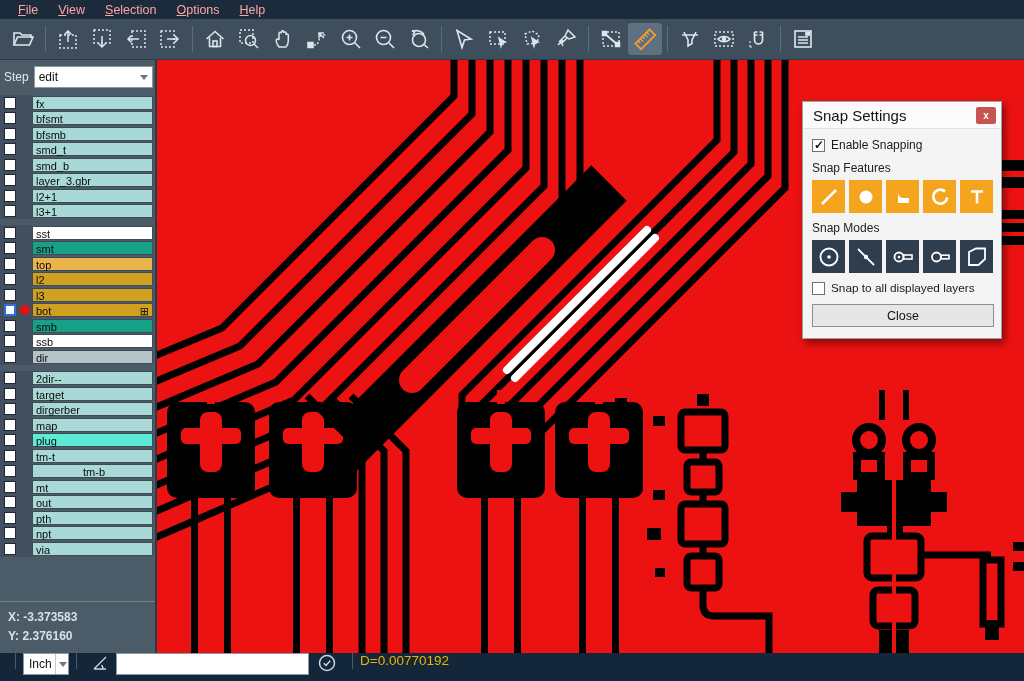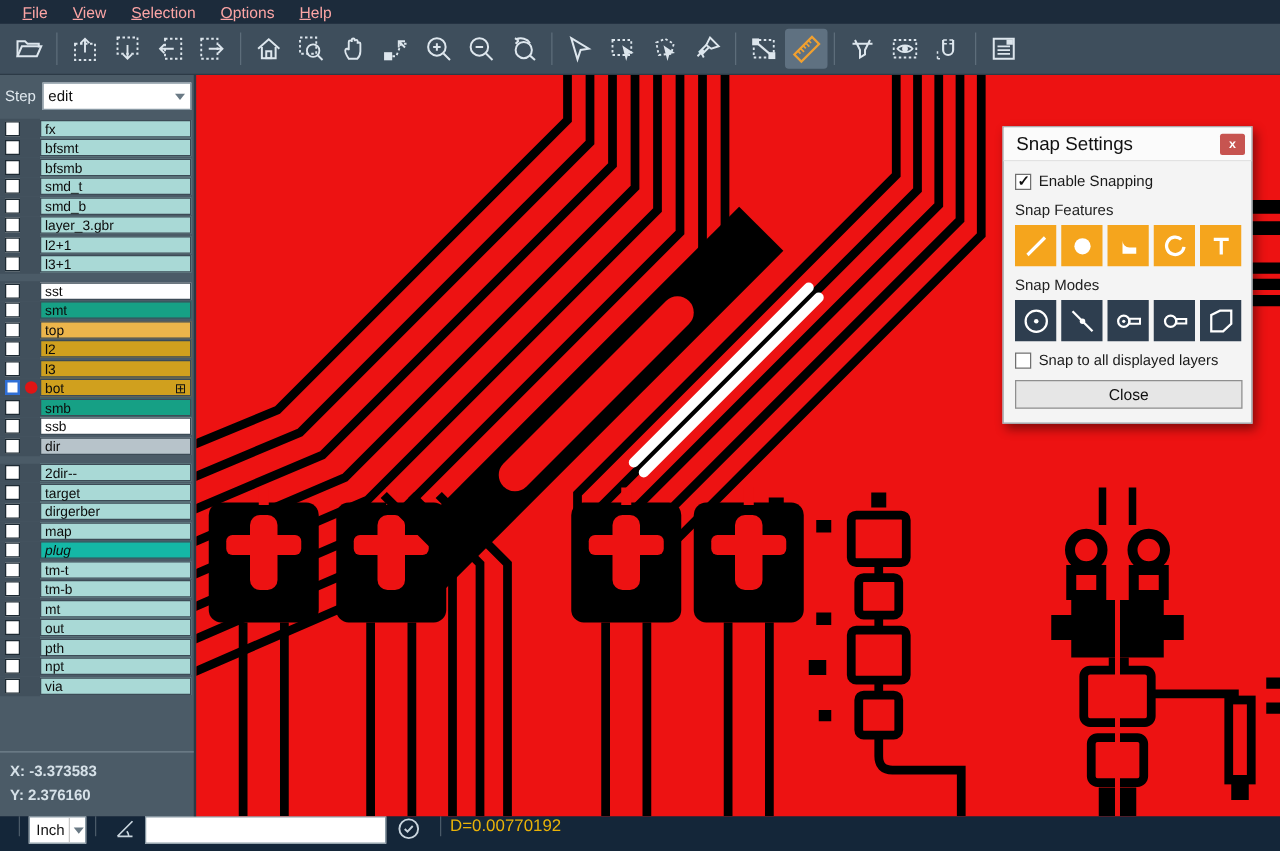--- a/index.html
+++ b/index.html
@@ -371,33 +371,33 @@
             <div class="layer-row">
               <span class="cbcol">
                 <span class="cb"></span>
               </span>
               <span class="bar" style="background: rgb(169, 217, 214);">map</span>
             </div>
             <div class="layer-row">
               <span class="cbcol">
                 <span class="cb"></span>
               </span>
-              <span class="bar" style="background: #14b8a6; font-style: italic;">plug</span>
+              <span class="bar" style="background: #5eead4;">plug</span>
             </div>
             <div class="layer-row">
               <span class="cbcol">
                 <span class="cb"></span>
               </span>
               <span class="bar" style="background: rgb(169, 217, 214);">tm-t</span>
             </div>
             <div class="layer-row">
               <span class="cbcol">
                 <span class="cb"></span>
               </span>
-              <span class="bar" style="background: rgb(169, 217, 214);">tm-b</span>
+              <span class="bar" style="background: rgb(169, 217, 214); text-align: center;">tm-b</span>
             </div>
             <div class="layer-row">
               <span class="cbcol">
                 <span class="cb"></span>
               </span>
               <span class="bar" style="background: rgb(169, 217, 214);">mt</span>
             </div>
             <div class="layer-row">
               <span class="cbcol">
                 <span class="cb"></span>

